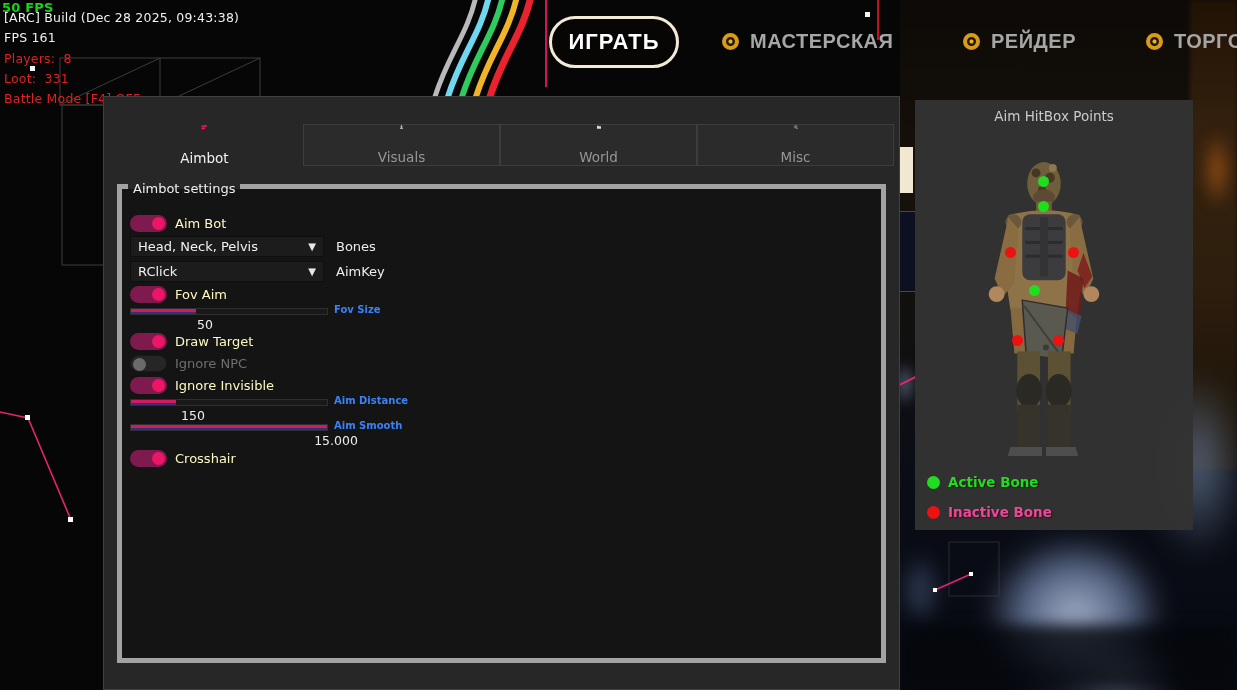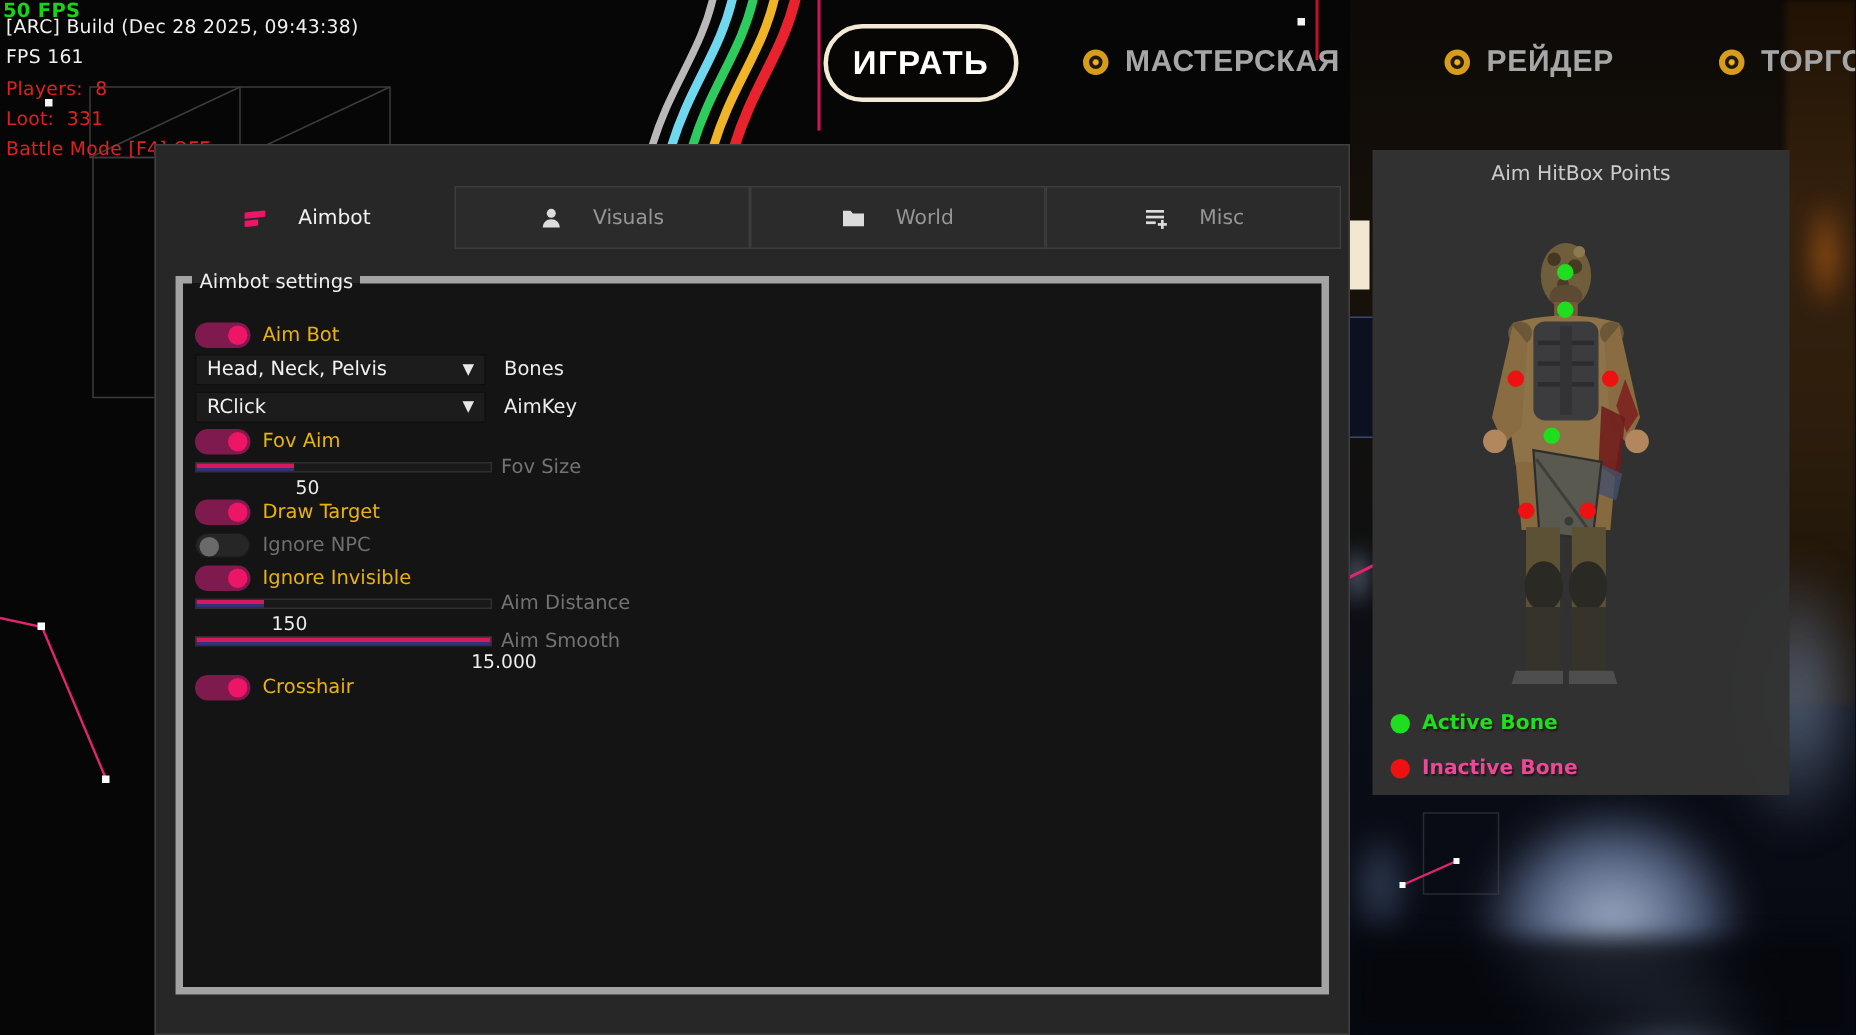--- a/index.html
+++ b/index.html
@@ -50,53 +50,53 @@
   .menu-item { position:absolute; top:30px; display:flex; align-items:center; gap:11px;
     color:#a6a6a6; font-weight:bold; font-size:20px; letter-spacing:.5px; white-space:nowrap;
     font-family:"Liberation Sans","DejaVu Sans",sans-serif; cursor:pointer; }
   .coin { width:17px; height:17px; border-radius:50%; border:4px solid #d79c1a;
     background:radial-gradient(circle at 50% 50%, #f0b31e 0 1.5px, #20180a 2.5px); flex:0 0 17px; }
 
   
   .menu-panel { position:absolute; left:103px; top:96px; width:797px; height:594px;
     background:#272727; border:1px solid #404040; }
   .tab { position:absolute; top:27px; height:42px; display:flex; align-items:center;
-    justify-content:center; gap:20px; font-size:13.5px; cursor:pointer; }
+    justify-content:center; gap:20px; font-size:13.5px; cursor:pointer;flex-direction:column; }
   .tab .t-label { color:#969696; }
   .tab.active .t-label { color:#f2f2f2; }
   .tab.boxed { background:#2b2b2b; border:1px solid #3d3d3d; }
   .tab svg { display:block; }
 
   .fieldset { position:absolute; left:13px; top:71px; width:769px; height:479px;
     border:5px solid #a3a3a3; background:#141414;margin-top:16px; }
   .legend { position:absolute; top:-9px; left:6px; padding:0 5px; font-size:13px; color:#f0f0f0;
     background:linear-gradient(#272727 0 9px,#141414 9px 100%); line-height:18px; }
 
   .t-row { position:absolute; left:8px; height:18px; display:flex; align-items:center; gap:8px; }
   .toggle { position:relative; width:37px; height:17px; border-radius:9px; cursor:pointer; flex:0 0 37px; }
   .knob { position:absolute; top:2px; width:13px; height:13px; border-radius:50%; }
   .t-row.on .toggle { background:#7e1a4d; }
   .t-row.on .knob { right:2px; background:#ec1566; }
   .t-row.off .toggle { background:#262626; border:1px solid #191919; }
   .t-row.off .knob { left:2px; background:#6a6a6a; }
-  .t-label2 { color:#eab308; font-size:13px; white-space:nowrap; }
+  .t-label2 { color:#fef9c3; font-size:13px; white-space:nowrap; }
   .t-row.off .t-label2 { color:#6f6f6f; }
 
   .dd-row { position:absolute; left:8px; display:flex; align-items:center; gap:12px; }
   .dropdown { width:194px; height:21px; background:#1c1c1c; border:1px solid #0f0f0f;
     display:flex; align-items:center; justify-content:space-between; padding:0 7px;
     color:#f2f2f2; font-size:13px; cursor:pointer; }
   .dd-arrow { font-size:10px; color:#e8e8e8; }
   .dd-label { color:#ededed; font-size:13px; }
 
   .sl-row { position:absolute; left:8px; width:198px; }
   .sl-track { width:198px; height:7px; background:#191919; border:1px solid #2f2f2f; cursor:pointer; }
   .sl-fill { height:100%; background:linear-gradient(#d4195e 0 58%, #35307c 58% 100%); }
   .sl-value { position:absolute; top:9px; color:#ededed; font-size:12.5px; text-align:center; }
-  .sl-label { position:absolute; left:204px; top:-4px; color:#737373; font-size:13px; white-space:nowrap; }
+  .sl-label { position:absolute; left:204px; top:-4px; color:#3b82f6; font-size:10px; white-space:nowrap;font-weight:bold; }
 
   
   .hitbox-panel { position:absolute; left:915px; top:100px; width:278px; height:430px;
     background:rgba(51,51,51,.97); }
   .hb-title { position:absolute; top:8px; width:100%; text-align:center; color:#cbcbcb; font-size:13.5px; }
   .figure { position:absolute; left:57px; top:60px; }
   .hb-dot { position:absolute; width:11px; height:11px; border-radius:50%; cursor:pointer; }
   .legend-item { position:absolute; left:12px; display:flex; align-items:center; gap:8px; }
   .legend-dot { width:13px; height:13px; border-radius:50%; }
   .legend-label { font-size:13.5px; font-weight:bold; text-shadow:1px 1px 1px rgba(40,10,10,.8); }

